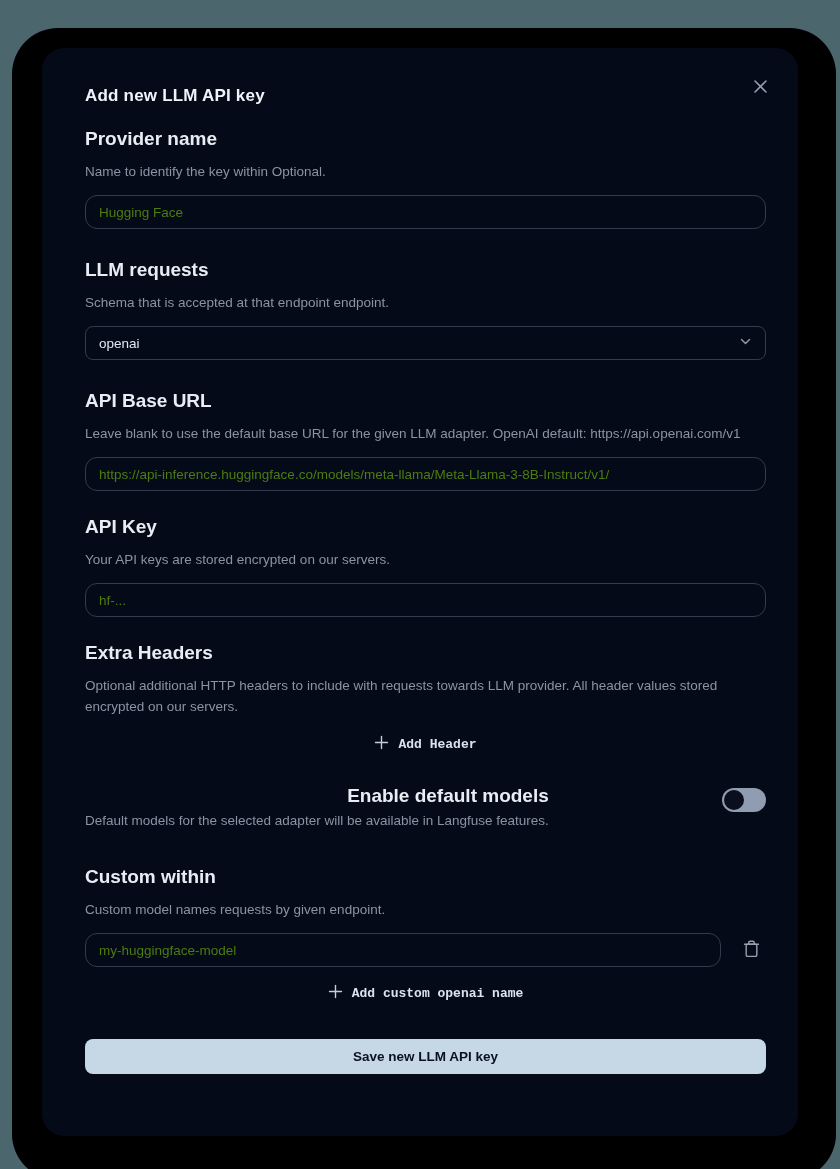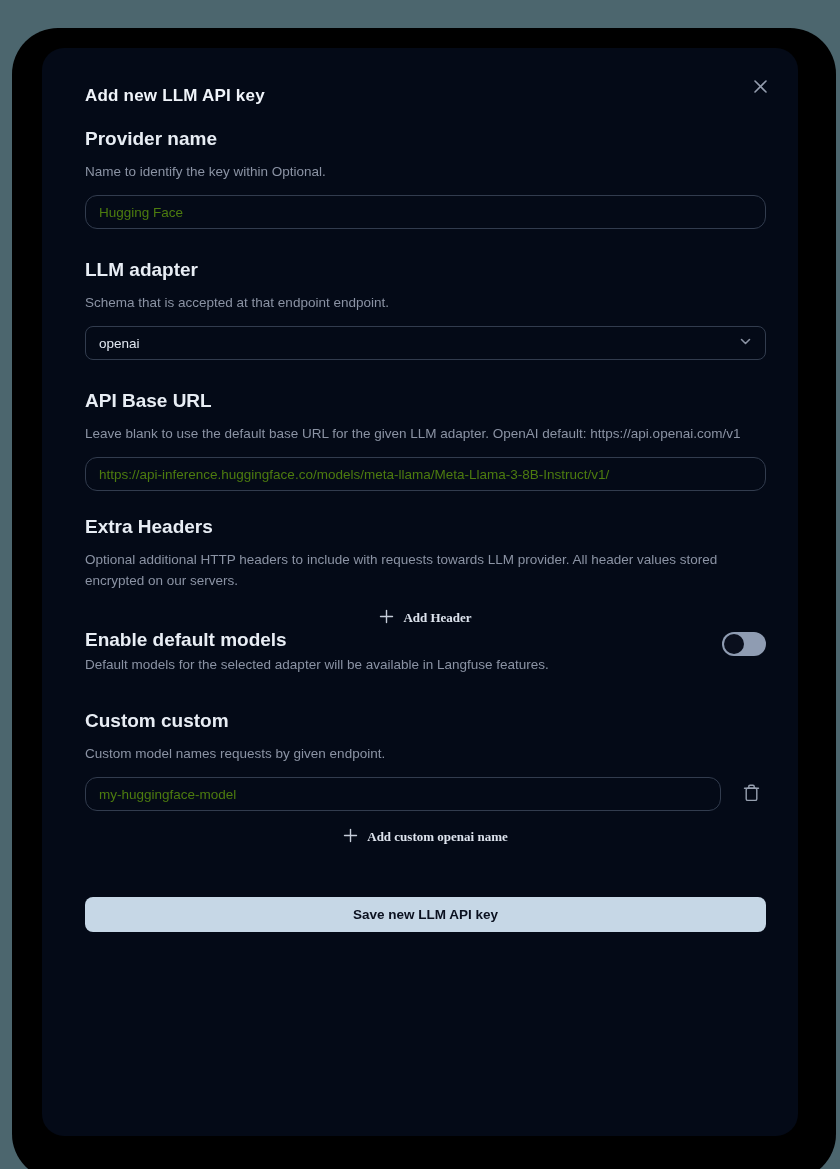--- a/index.html
+++ b/index.html
@@ -86,30 +86,32 @@
   .ghost-btn {
     display: flex;
     align-items: center;
     justify-content: center;
     gap: 9px;
     width: 100%;
     height: 28px;
     background: transparent;
     border: none;
     color: #dde3ed;
-    font-family: Liberation Serif, serif;
+    font-family: Liberation Mono, monospace;
     font-size: 13px;
     font-weight: 700;
     cursor: pointer;
   }
   .ghost-btn .plus { color: #c6cdd9; }
   .toggle-row {
     display: flex;
     align-items: flex-start;
     justify-content: space-between;
+    margin-top: 30px;
+    text-align: right;
   }
   .toggle-row .label { margin-bottom: 6px; }
   .toggle-row .desc { margin-bottom: 0; }
   .switch {
     width: 44px; height: 24px;
     border-radius: 12px;
     background: #8f9cb2;
     border: none;
     position: relative;
     cursor: pointer;
@@ -132,21 +134,21 @@
     background: transparent;
     border: none;
     color: #97a0b0;
     cursor: pointer;
     padding: 2px 6px;
     display: flex; align-items: center; justify-content: center;
   }
   .save-btn {
     width: 100%;
     height: 35px;
-    margin-top: 46px;
+    margin-top: 32px;
     background: #c6d7e6;
     color: #0b1120;
     border: none;
     border-radius: 8px;
     font-family: "Liberation Sans", sans-serif;
     font-size: 13.5px;
     font-weight: 600;
     cursor: pointer;
   }
   .mt-sec   { margin-top: 33px; }
@@ -176,40 +178,45 @@
 
   
   <div class="field-group mt-head">
     <span class="label">Provider name</span>
     <div class="desc">Name to identify the key within Optional.</div>
     <input class="text-input" type="text" value="Hugging Face" style="">
   </div>
 
   
   <div class="field-group mt-sec">
-    <span class="label">LLM adapter</span>
+    <span class="label">LLM requests</span>
     <div class="desc">Schema that is accepted at that endpoint endpoint.</div>
     <div class="select-box">
       <span>openai</span>
       <span class="chev">
         <svg width="13" height="13" viewBox="0 0 13 13" fill="none" stroke="currentColor" stroke-width="1.6" stroke-linecap="round" stroke-linejoin="round">
           <polyline points="2.5,4.5 6.5,8.5 10.5,4.5"></polyline>
         </svg>
       </span>
     </div>
   </div>
 
   
   <div class="field-group mt-sec">
     <span class="label">API Base URL</span>
     <div class="desc">Leave blank to use the default base URL for the given LLM adapter. OpenAI default: https://api.openai.com/v1</div>
     <input class="text-input" type="text" value="https://api-inference.huggingface.co/models/meta-llama/Meta-Llama-3-8B-Instruct/v1/" style="">
   </div>
 
   
+  <div class="field-group mt-sec-sm">
+    <span class="label">API Key</span>
+    <div class="desc">Your API keys are stored encrypted on our servers.</div>
+    <input class="text-input" type="text" value="hf-..." style="">
+  </div>
 
   
   <div class="field-group mt-sec-sm">
     <span class="label">Extra Headers</span>
     <div class="desc">Optional additional HTTP headers to include with requests towards LLM provider. All header values stored encrypted on our servers.</div>
     <button class="ghost-btn mt-btn">
       <span class="plus">
         <svg width="15" height="15" viewBox="0 0 15 15" fill="none" stroke="currentColor" stroke-width="1.4" stroke-linecap="round">
           <line x1="7.5" y1="1.5" x2="7.5" y2="13.5"></line>
           <line x1="1.5" y1="7.5" x2="13.5" y2="7.5"></line>
@@ -225,21 +232,21 @@
       <span class="label">Enable default models</span>
       <div class="desc">Default models for the selected adapter will be available in Langfuse features.</div>
     </div>
     <button class="switch" aria-checked="false">
       <span class="knob"></span>
     </button>
   </div>
 
   
   <div class="field-group mt-toggle-gap">
-    <span class="label">Custom custom</span>
+    <span class="label">Custom within</span>
     <div class="desc">Custom model names requests by given endpoint.</div>
     <div class="custom-model-row">
       <input class="text-input" type="text" value="my-huggingface-model" style="">
       <button class="trash-btn">
         <span>
           <svg width="17" height="19" viewBox="0 0 17 19" fill="none" stroke="currentColor" stroke-width="1.4" stroke-linecap="round" stroke-linejoin="round">
             <rect x="3.2" y="5.2" width="10.6" height="12.2" rx="1.5"></rect>
             <line x1="1.5" y1="5.2" x2="15.5" y2="5.2"></line>
             <path d="M5.8 5.2 V3.4 a1.2 1.2 0 0 1 1.2 -1.2 h3 a1.2 1.2 0 0 1 1.2 1.2 V5.2"></path>
           </svg>

